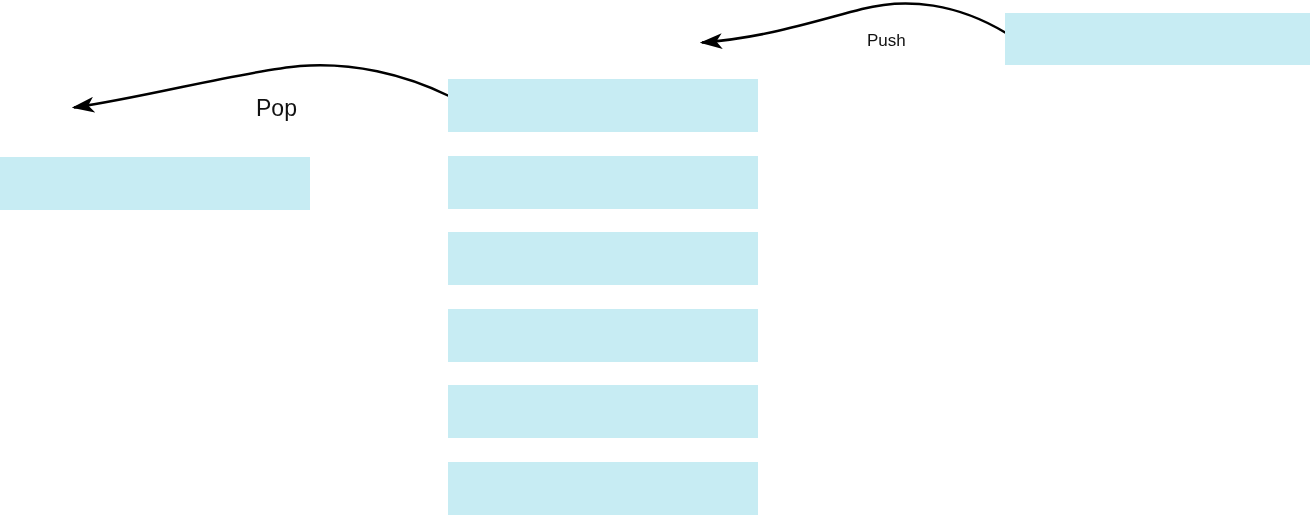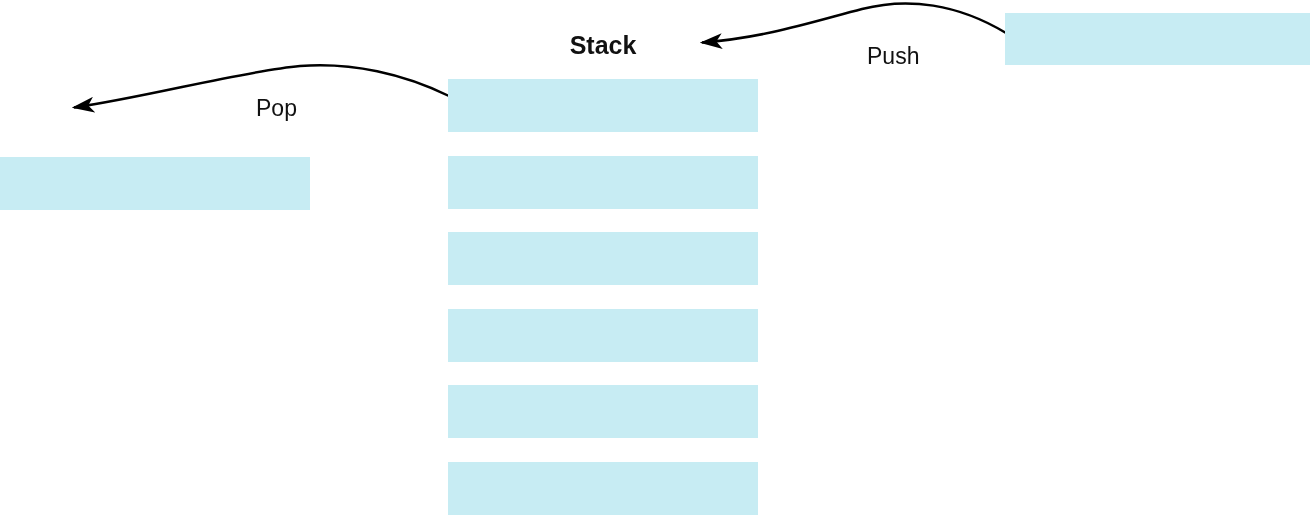--- a/index.html
+++ b/index.html
@@ -56,22 +56,22 @@
   #stack-title {
     left: 448px;
     top: 32px;
     width: 310px;
     text-align: center;
     font-size: 25px;
     font-weight: 700;
   }
   #push-label {
     left: 867px;
-    top: 44px;
-    font-size: 23px;
+    top: 32px;
+    font-size: 17px;
     font-weight: 400;
   }
   #pop-label {
     left: 256px;
     top: 96px;
     font-size: 23px;
     font-weight: 400;
   }
   #arrow-layer {
     position: absolute;
@@ -90,21 +90,20 @@
   <svg id="arrow-layer" viewBox="0 0 1314 516" xmlns="http://www.w3.org/2000/svg">
     <defs>
       <marker id="arrowhead" viewBox="0 0 10 7" markerWidth="9" markerHeight="6.3" refX="9" refY="3.5" orient="auto" markerUnits="strokeWidth">
         <path class="arrow-fill" d="M0,0 L10,3.5 L0,7 L2.6,3.5 Z" fill="#000000"></path>
       </marker>
     </defs>
     <path class="arrow-stroke" d="M 1006 33 C 958 4, 908 -3, 862 9 C 812 22, 764 38, 702 42.5" fill="none" stroke="#000000" stroke-width="2.5" marker-end="url(#arrowhead)"></path>
     <path class="arrow-stroke" d="M 449 96 C 404 74, 352 62, 300 66 C 243 71, 147 97, 74 107.5" fill="none" stroke="#000000" stroke-width="2.5" marker-end="url(#arrowhead)"></path>
   </svg>
 
-  <div class="label" id="stack-title" style="color: rgb(17, 17, 17);">Stack</div>
   <div class="label" id="push-label" style="color: rgb(17, 17, 17);">Push</div>
   <div class="label" id="pop-label" style="color: rgb(17, 17, 17);">Pop</div>
 
   <div class="rect" id="incoming-item" style="background: rgb(199, 236, 243);"></div>
 
   <div class="rect" id="popped-item" style="background: rgb(199, 236, 243);"></div>
 
   <div id="stack-slots">
       <div class="slot rect" style="top: 0px; background: rgb(199, 236, 243);"></div>
       <div class="slot rect" style="top: 76.6px; background: rgb(199, 236, 243);"></div>

